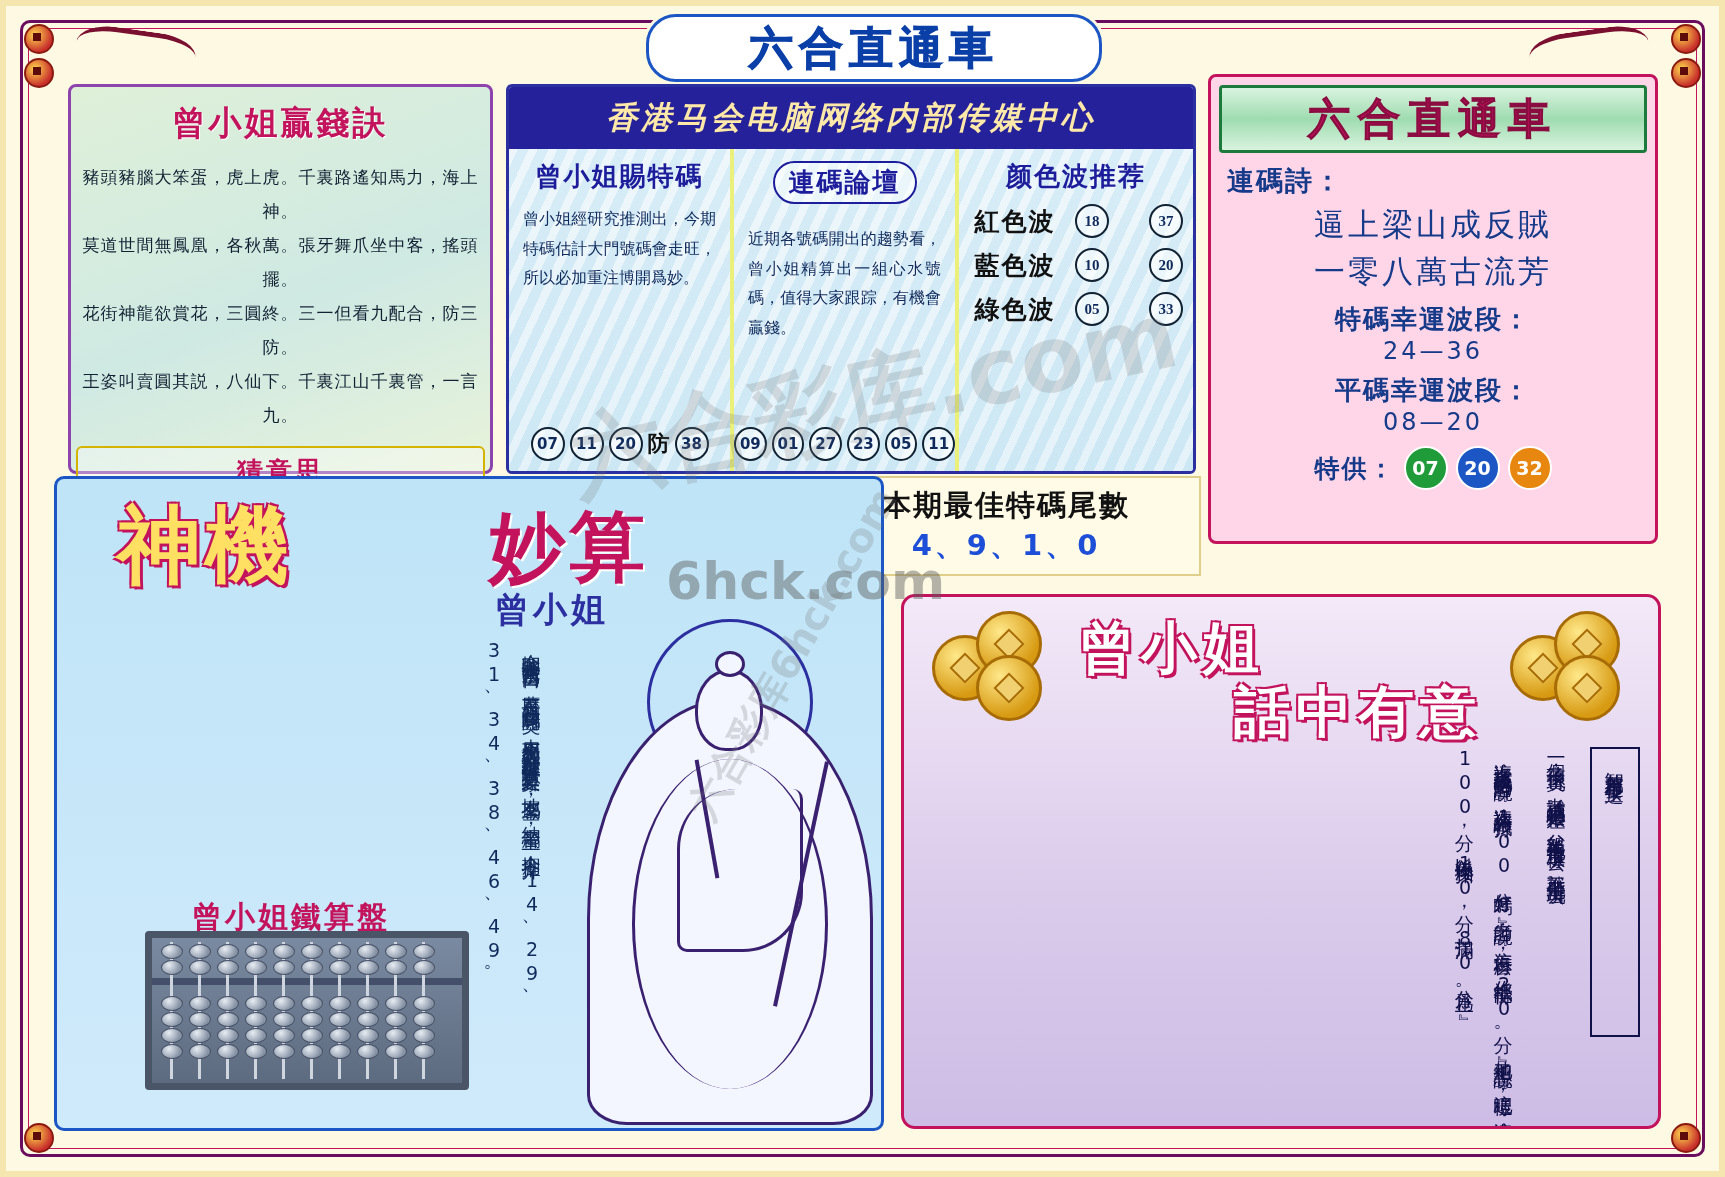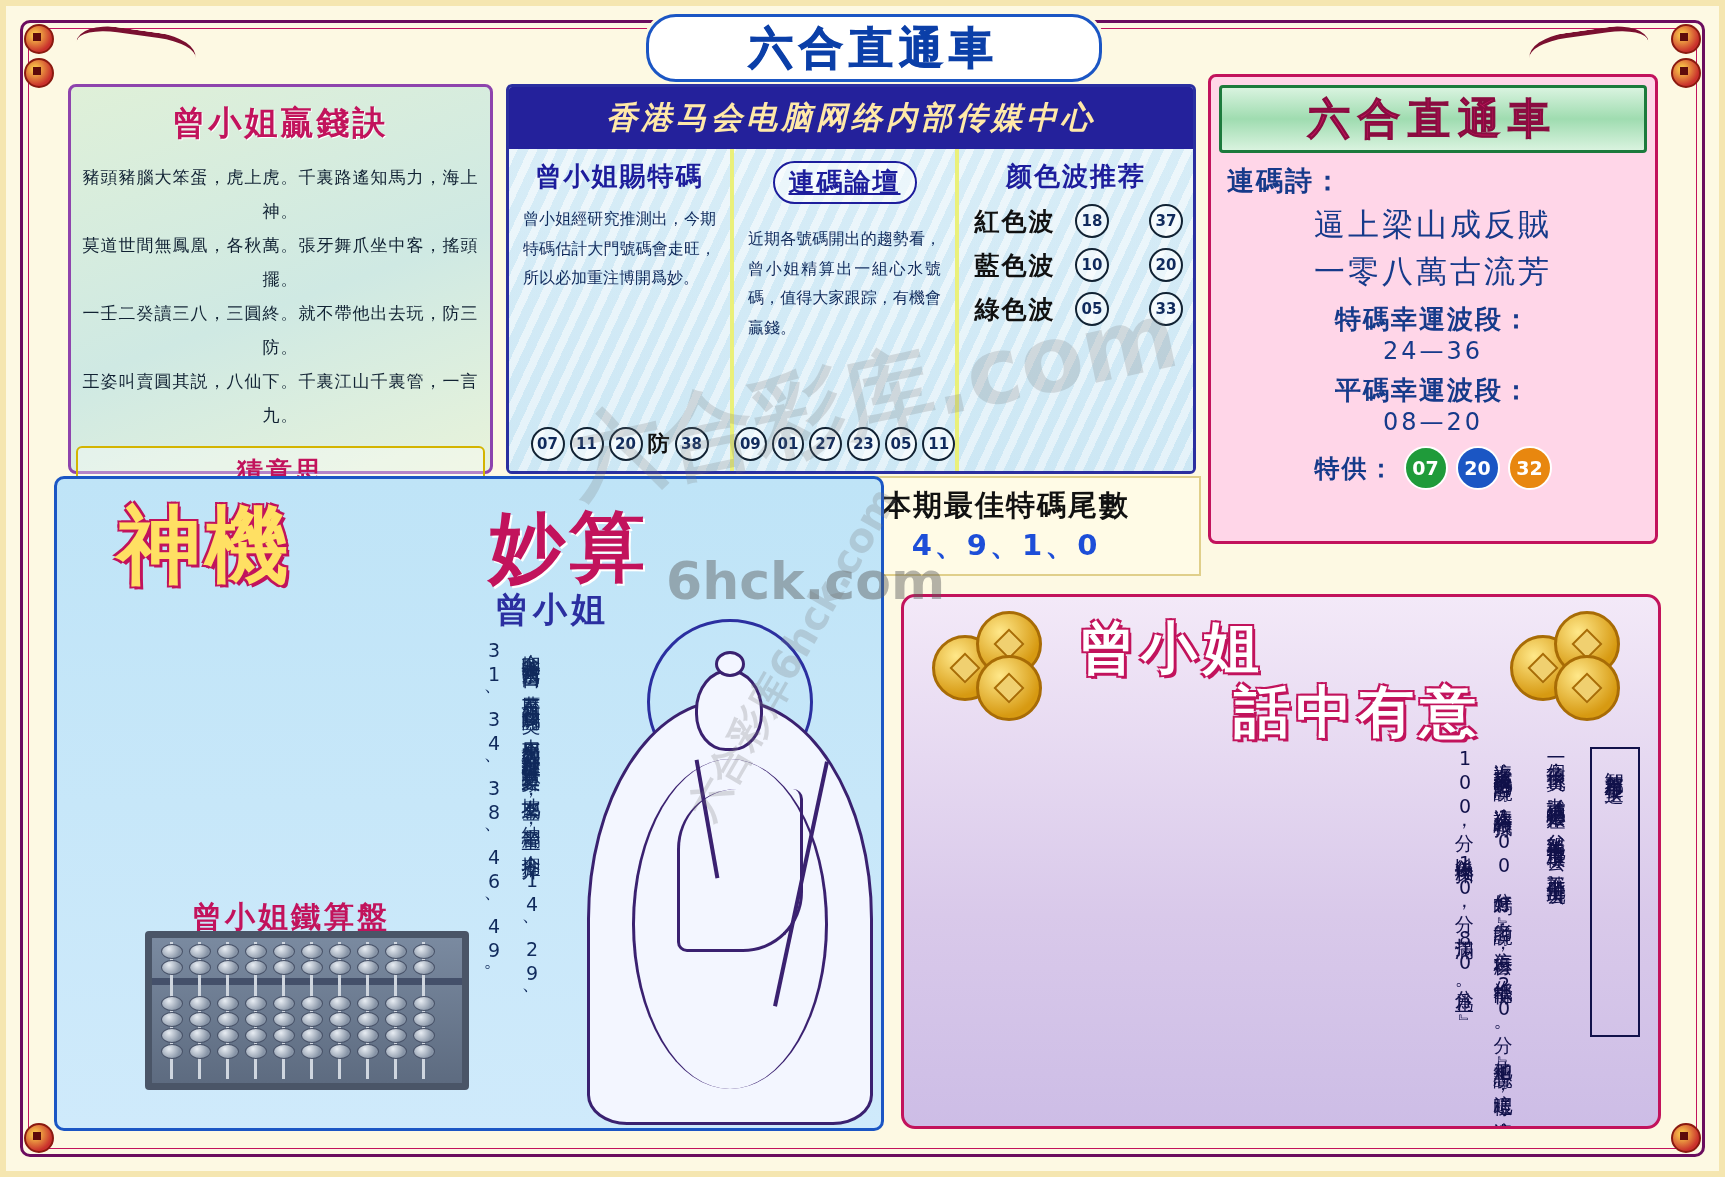--- a/index.html
+++ b/index.html
@@ -107,36 +107,36 @@
       linear-gradient(#dff0f8,#cfe8f4);
   }
   .b-col{flex:1;padding:8px 10px;position:relative;}
   .b-col + .b-col{border-left:4px solid #eaf07a;}
   .b-hd{
     text-align:center;font-size:26px;font-weight:bold;color:#1d1d9c;
     letter-spacing:2px;margin:2px 0 10px;
   }
   .b-hd.boxed{
     border:2px solid #1d1d9c;border-radius:22px;display:inline-block;
-    padding:2px 14px;background:rgba(255,255,255,.5);text-decoration:underline;
+    padding:2px 14px;background:rgba(255,255,255,.5);
   }
   .b-hd-wrap{text-align:center;margin:2px 0 10px;}
   .b-txt{
     font-size:16px;line-height:1.85;color:#102a5c;text-align:justify;
     padding:0 4px;
   }
   .b-nums{position:absolute;left:0;right:0;bottom:10px;display:flex;
     justify-content:center;gap:5px;align-items:center;}
   .ball{
     width:30px;height:30px;border-radius:50%;border:2px solid #123;
     display:flex;align-items:center;justify-content:center;
     font-size:15px;font-weight:bold;color:#102a5c;background:rgba(255,255,255,.55);
   }
   .ball.plain{border:none;background:none;font-size:22px;color:#111;width:auto;}
-  .color-rows{margin-top:4px;}
+  .color-rows{margin-top:4px;font-family:Liberation Serif, serif;}
   .crow{display:flex;align-items:center;justify-content:center;gap:14px;margin:10px 0;}
   .crow .lbl{font-size:25px;font-weight:bold;color:#111;letter-spacing:2px;min-width:92px;text-align:center;}
   .crow .balls{display:flex;gap:40px}
 
   
   .panelC{
     left:1202px;top:68px;width:450px;height:470px;
     background:#ffd6e8;border:3px solid #c2135c;border-radius:8px;padding:8px;
   }
   .panelC .hd{
@@ -288,21 +288,21 @@
   <div class="swoosh" style="right:70px;top:24px;transform:rotate(-8deg)"></div>
 
   <div class="title-banner">
     <span>六合直通車</span>
   </div>
 
   <div class="panel panelA">
     <div class="hd">曾小姐贏錢訣</div>
     <div class="poem">豬頭豬腦大笨蛋，虎上虎。千裏路遙知馬力，海上神。</div>
     <div class="poem">莫道世間無鳳凰，各秋萬。張牙舞爪坐中客，搖頭擺。</div>
-    <div class="poem">一壬二癸讀三八，三圓終。就不帶他出去玩，防三防。</div>
+    <div class="poem">花街神龍欲賞花，三圓終。三一但看九配合，防三防。</div>
     <div class="poem">王姿叫賣圓其説，八仙下。千裏江山千裏管，一言九。</div>
     <div class="subbox">
       <div class="sb-hd">猜意思</div>
       <div class="sb-line">三五各得一數定，二更春眠未知醉。</div>
       <div class="sb-line">花街神龍欲賞花，十二生肖誰來配。</div>
     </div>
   </div>
 
   <div class="panel panelB">
     <div class="bar">

